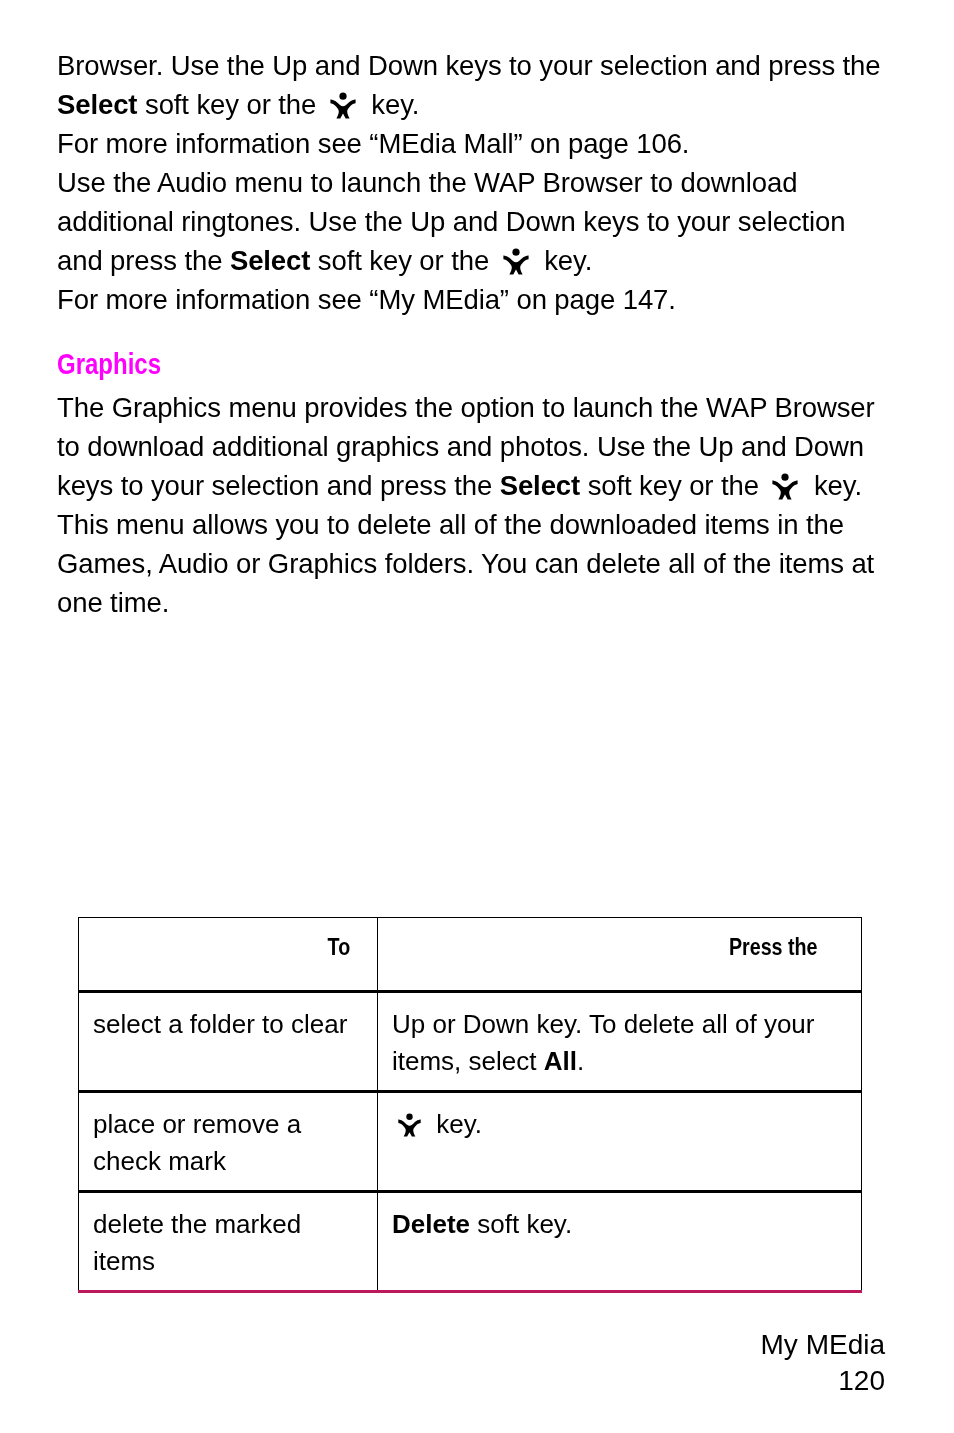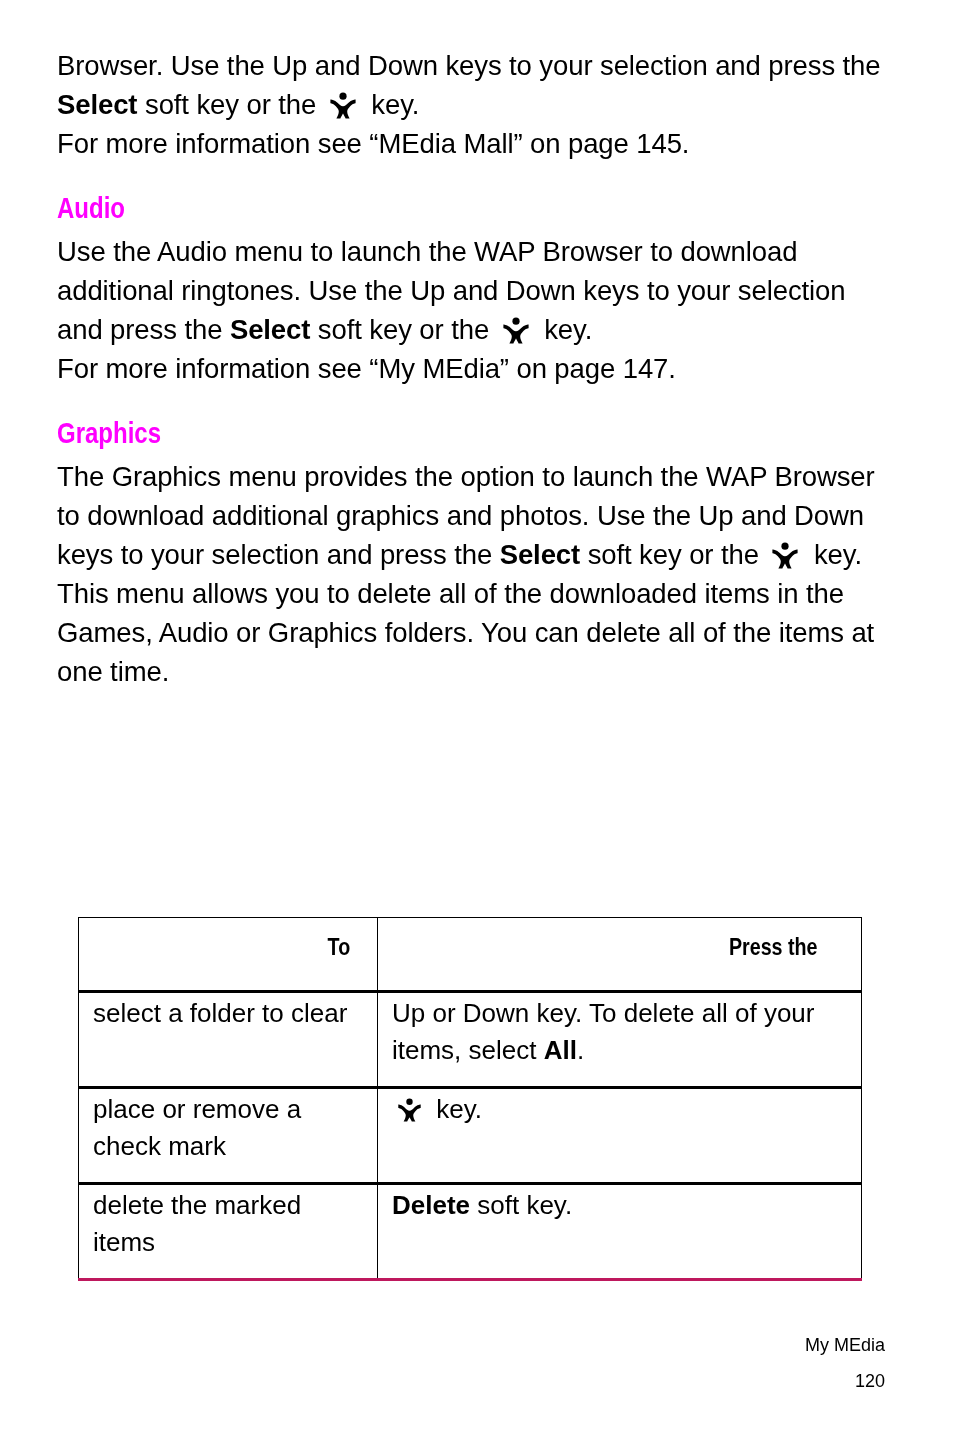--- a/index.html
+++ b/index.html
@@ -115,55 +115,52 @@
   .keytable tr.row td {
     border-bottom: 3px solid #000;
     height: 93px;
   }
   .keytable tr.row.last td {
     border-bottom: 3px solid #be185d;
   }
 
   .cell-txt {
     display: block;
-    padding: 2px 10px 10px 14px;
+    padding: 13px 10px 10px 14px;
     font-size: 26px;
     line-height: 37px;
     font-weight: normal;
   }
   .cell-txt b { font-weight: bold; }
 
   
   .footer {
     position: absolute;
     right: 69px;
     top: 1327px;
     text-align: right;
-    font-size: 18px;
+    font-size: 28px;
     line-height: 36px;
     color: #000000;
   }
   .footer div { display: block; }
 </style>
 </head>
 <body>
 
 <div class="page">
 
   <div class="content">
 
     <p class="body"><span>Browser.  Use the Up and Down keys to your selection and press the </span><b>Select</b><span> soft key or the </span><span class="keyicon"><svg viewBox="0 0 30 27" xmlns="http://www.w3.org/2000/svg">
             <circle cx="15" cy="4.2" r="3.6" fill="#000"></circle>
             <path d="M2.4 7.4 C2.4 7.4 6.6 7.6 9.8 11.0 C11.6 12.9 13.0 14.3 15.0 14.3 C17.0 14.3 18.4 12.9 20.2 11.0 C23.4 7.6 27.6 7.4 27.6 7.4 L27.6 11.3 C27.6 11.3 24.6 11.6 22.4 14.0 C20.6 16.0 19.2 17.6 19.2 19.4 C19.2 21.6 20.4 24.3 21.6 26.4 L17.6 26.4 C16.6 24.4 15.0 21.6 15.0 21.6 C15.0 21.6 13.4 24.4 12.4 26.4 L8.4 26.4 C9.6 24.3 10.8 21.6 10.8 19.4 C10.8 17.6 9.4 16.0 7.6 14.0 C5.4 11.6 2.4 11.3 2.4 11.3 Z" fill="#000"></path>
           </svg></span><span> key.</span></p>
-    <p class="body">For more information see “MEdia Mall” on page 145.</p>
-
-    <div class="heading-wrap">
-      <h2 class="heading">Audio</h2>
-    </div>
+    <p class="body">For more information see “MEdia Mall” on page 106.</p>
+
     <p class="body"><span>Use the Audio menu to launch the WAP Browser to download additional ringtones.  Use the Up and Down keys to your selection and press the </span><b>Select</b><span> soft key or the </span><span class="keyicon"><svg viewBox="0 0 30 27" xmlns="http://www.w3.org/2000/svg">
             <circle cx="15" cy="4.2" r="3.6" fill="#000"></circle>
             <path d="M2.4 7.4 C2.4 7.4 6.6 7.6 9.8 11.0 C11.6 12.9 13.0 14.3 15.0 14.3 C17.0 14.3 18.4 12.9 20.2 11.0 C23.4 7.6 27.6 7.4 27.6 7.4 L27.6 11.3 C27.6 11.3 24.6 11.6 22.4 14.0 C20.6 16.0 19.2 17.6 19.2 19.4 C19.2 21.6 20.4 24.3 21.6 26.4 L17.6 26.4 C16.6 24.4 15.0 21.6 15.0 21.6 C15.0 21.6 13.4 24.4 12.4 26.4 L8.4 26.4 C9.6 24.3 10.8 21.6 10.8 19.4 C10.8 17.6 9.4 16.0 7.6 14.0 C5.4 11.6 2.4 11.3 2.4 11.3 Z" fill="#000"></path>
           </svg></span><span> key.</span></p>
     <p class="body">For more information see “My MEdia” on page 147.</p>
 
     <div class="heading-wrap">
       <h2 class="heading">Graphics</h2>
     </div>
     <p class="body"><span>The Graphics menu provides the option to launch the WAP Browser to download additional graphics and photos. Use the Up and Down keys to your selection and press the </span><b>Select</b><span> soft key or the </span><span class="keyicon"><svg viewBox="0 0 30 27" xmlns="http://www.w3.org/2000/svg">

